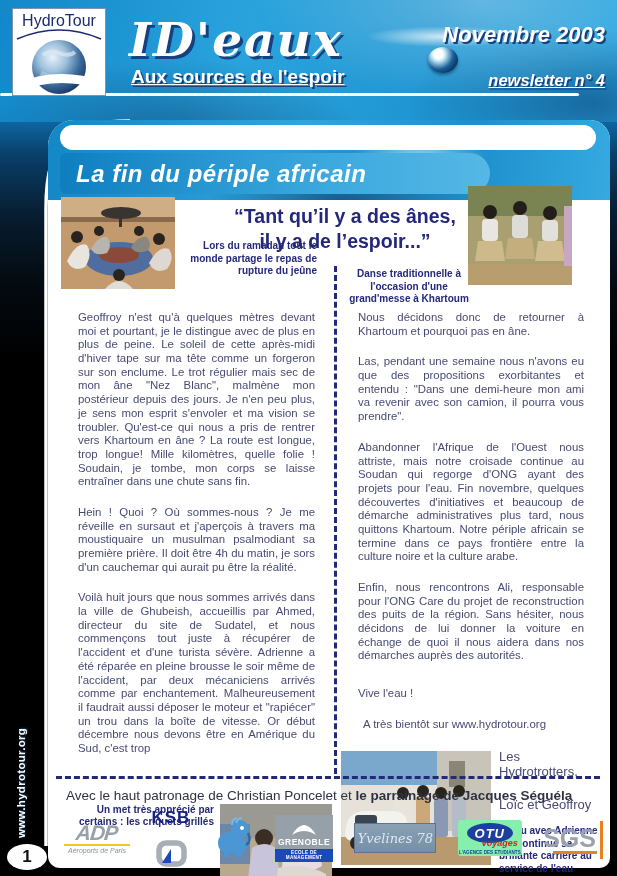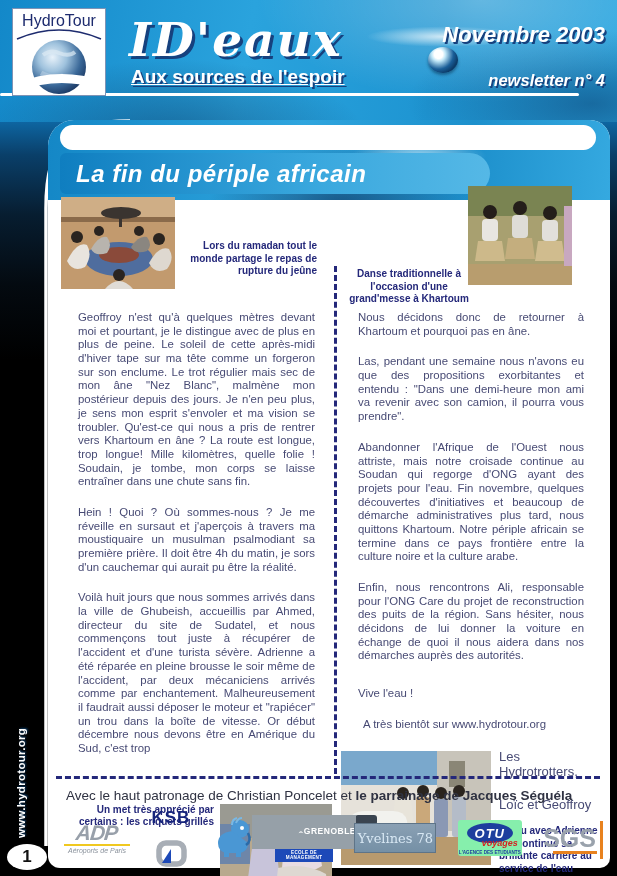--- a/index.html
+++ b/index.html
@@ -18,21 +18,21 @@
       linear-gradient(100deg,#1388c9,#2aa3dd 40%,#1e95d2 70%,#2aa6e0);
   }
   .header-line{position:absolute;top:93px;left:0;width:579px;height:3px;background:#fff;border-radius:2px;}
   .brand{position:absolute;top:8px;left:12px;width:94px;height:88px;background:#fff;border:1px solid #7e93b5;box-sizing:border-box;}
   .brand-name{margin-top:3px;text-align:center;color:#1d2b6e;font-size:16px;}
   .brand svg{position:absolute;left:0;bottom:0;}
   .masthead{position:absolute;top:12px;left:129px;font-family:"DejaVu Serif",serif;font-style:italic;font-weight:bold;
     font-size:47px;color:#fff;text-shadow:3px 3px 0 #16417e;letter-spacing:2px;}
   .tagline{position:absolute;top:66px;left:131px;font-size:19px;font-weight:bold;color:#fff;text-shadow:2px 2px 0 #16417e;text-decoration:underline;}
   .issue-date{position:absolute;top:22px;right:12px;font-size:22px;font-weight:bold;font-style:italic;color:#fff;text-shadow:2px 2px 0 #16417e;}
-  .newsletter{position:absolute;top:71px;right:12px;font-size:16.5px;font-weight:bold;font-style:italic;color:#fff;text-shadow:1.5px 1.5px 0 #16417e;}
+  .newsletter{position:absolute;top:71px;right:12px;font-size:16.5px;font-weight:bold;font-style:italic;color:#fff;text-shadow:1.5px 1.5px 0 #16417e;text-decoration:underline;}
   .droplet{position:absolute;top:47px;left:428px;width:30px;height:26px;border-radius:50%;
     background:radial-gradient(circle at 35% 28%,#ffffff 0 16%,#bfe6f7 26%,#1a5e98 55%,#0b3a66 74%,#3f93c8 100%);
     box-shadow:0 2px 3px rgba(0,30,60,.45);}
   .curve-svg{position:absolute;top:0;left:0;pointer-events:none;}
   
   .panel{position:absolute;left:48px;top:120px;width:562px;height:748px;background:#fff;border-radius:26px 20px 10px 12px;}
   .band{position:absolute;top:0;left:0;width:562px;height:80px;border-radius:26px 20px 0 0;overflow:hidden;
     background:
       radial-gradient(16% 28% at 66% 45%,rgba(255,255,255,.55),rgba(255,255,255,0) 75%),
       radial-gradient(38% 130% at 52% 105%,rgba(8,30,70,.55),rgba(8,30,70,0) 62%),
@@ -70,25 +70,25 @@
   .patronage{position:absolute;left:18px;top:668px;font-size:13.5px;color:#2f3242;}
   .patronage .bold{font-weight:bold;}
   .sponsors{position:absolute;left:16px;top:692px;width:532px;height:52px;display:flex;align-items:center;justify-content:space-between;}
   .sp{display:flex;flex-direction:column;align-items:center;}
   .adp-top{font-size:21px;font-weight:900;font-style:italic;color:#98a0aa;transform:skewX(-6deg);letter-spacing:-1px;line-height:1;}
   .adp-line{width:66px;height:2.5px;background:#f0c820;margin:1px 0;}
   .adp-sub{font-size:7px;font-style:italic;color:#8a929c;}
   .ksb{flex-direction:column;align-items:center;gap:12px;}
   .ksb-text{font-size:17px;font-weight:900;color:#16247c;letter-spacing:1px;}
   .grenoble{width:58px;}
-  .gren-box{width:58px;height:34px;background:#96a0a8;display:flex;flex-direction:row;align-items:center;justify-content:flex-end;padding-left:46px;}
+  .gren-box{width:58px;height:34px;background:#96a0a8;display:flex;flex-direction:column;align-items:center;justify-content:flex-end;}
   .gren-name{color:#fff;font-weight:bold;font-size:8.5px;letter-spacing:.5px;margin-bottom:2px;}
   .gren-sub{width:58px;background:#1d49b8;color:#fff;font-size:4.6px;text-align:center;padding:1.5px 0;font-weight:bold;letter-spacing:.3px;}
   .yvelines{width:80px;height:28px;background:linear-gradient(180deg,#8aa0b4,#7590a6);border:1px solid #5e7488;display:flex;align-items:center;justify-content:center;}
-  .yv-text{font-family:"DejaVu Serif",serif;font-size:13px;color:#d8e8f4;}
+  .yv-text{font-family:"DejaVu Serif",serif;font-style:italic;font-size:13px;color:#d8e8f4;}
   .otu{width:64px;height:36px;background:#86efac;border-radius:3px;position:relative;}
   .otu-oval{position:absolute;top:3px;left:9px;width:46px;height:20px;background:#1d3f9e;border-radius:50%;display:flex;align-items:center;justify-content:center;}
   .otu-text{color:#fff;font-weight:900;font-style:italic;font-size:13px;letter-spacing:1px;}
   .otu-voy{position:absolute;top:18px;left:24px;color:#d42020;font-weight:900;font-style:italic;font-size:9px;}
   .otu-tag{position:absolute;bottom:1px;width:100%;text-align:center;color:#1d3f9e;font-size:4.6px;font-weight:bold;}
   .sgs{position:relative;flex-direction:row;}
   .sgs-text{font-size:25px;font-weight:900;color:#9aa2ac;letter-spacing:0px;line-height:1;}
   .sgs-vline{position:absolute;right:-7px;top:-5px;width:2.5px;height:38px;background:#e8821e;}
   .sgs-hline{position:absolute;bottom:-3px;left:10px;width:44px;height:2.5px;background:#e8821e;}
   
@@ -152,20 +152,24 @@
     <circle cx="38" cy="34" r="5" fill="#2a2420"></circle>
       <path d="M30,52 q8,-14 16,-12 q6,8 0,16 q-12,4 -16,-4" fill="#b8b4ae"></path>
     <circle cx="78" cy="34" r="5" fill="#2a2420"></circle>
       <path d="M70,50 q8,-12 16,-10 q6,8 0,14 q-12,4 -16,-4" fill="#8a8680"></path>
     <circle cx="98" cy="42" r="6" fill="#2a2420"></circle>
       <path d="M88,66 q10,-18 20,-14 q6,10 -2,20 q-12,6 -18,-6" fill="#ded8d0"></path>
     <circle cx="58" cy="78" r="6" fill="#2a2420"></circle>
       <path d="M44,92 q14,-16 28,0 Z" fill="#e0dcd6"></path>
   </svg>
 
+  <div class="quote">
+    <div>“Tant qu’il y a des ânes,</div>
+    <div>il y a de l’espoir...”</div>
+  </div>
 
   <div class="caption caption-ramadan">Lors du ramadan tout le monde partage le repas de rupture du jeûne</div>
   <div class="caption caption-dance">Danse traditionnelle à l'occasion d'une grand'messe à Khartoum</div>
 
   <svg class="photo photo-dance" width="104" height="99" viewBox="0 0 104 99">
     <rect width="104" height="99" fill="#a8a070"></rect>
       <rect width="104" height="30" fill="#7a8452"></rect>
     <rect y="78" width="104" height="21" fill="#b89d6e"></rect>
     <circle cx="22" cy="26" r="7" fill="#241e1a"></circle>
       <rect x="14" y="33" width="16" height="22" rx="4" fill="#e8e6e0"></rect>

